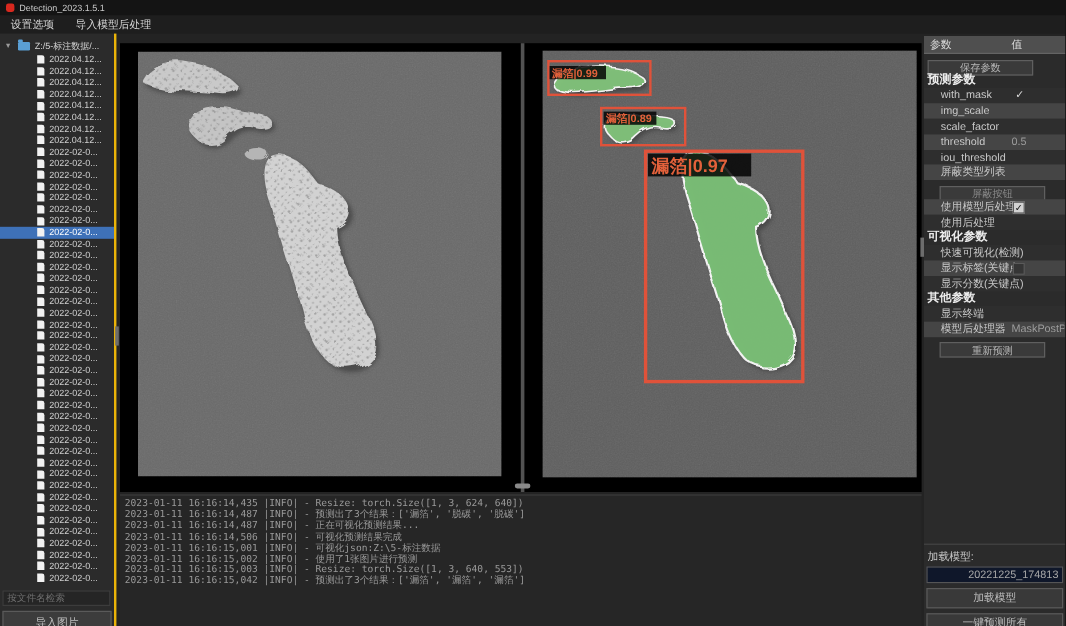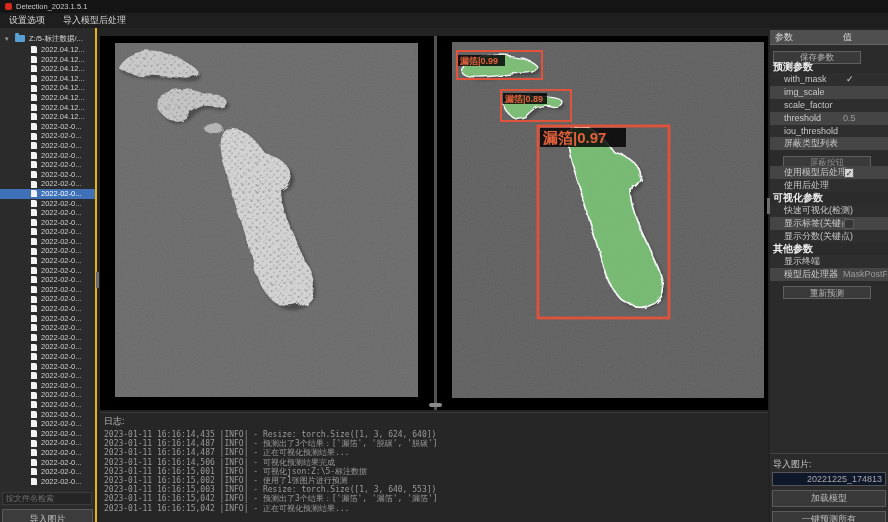--- a/index.html
+++ b/index.html
@@ -368,31 +368,29 @@
         <rect x="88" y="86" width="86" height="19" fill="#000" fill-opacity="0.82"></rect>
         <text x="91" y="101" font-size="15" fill="#e3613b">漏箔|0.97</text>
       </g>
     </svg>
   </div>
 
   <div class="splitter-handle-left"></div>
   <div class="splitter-handle-right"></div>
 
   <div class="log">
-    <div class="log-title">日志:</div>
     <div id="log-lines">
         <div class="log-line">2023-01-11 16:16:14,435 |INFO| - Resize: torch.Size([1, 3, 624, 640])</div>
         <div class="log-line">2023-01-11 16:16:14,487 |INFO| - 预测出了3个结果：['漏箔', '脱碳', '脱碳']</div>
         <div class="log-line">2023-01-11 16:16:14,487 |INFO| - 正在可视化预测结果...</div>
         <div class="log-line">2023-01-11 16:16:14,506 |INFO| - 可视化预测结果完成</div>
         <div class="log-line">2023-01-11 16:16:15,001 |INFO| - 可视化json:Z:\5-标注数据</div>
         <div class="log-line">2023-01-11 16:16:15,002 |INFO| - 使用了1张图片进行预测</div>
         <div class="log-line">2023-01-11 16:16:15,003 |INFO| - Resize: torch.Size([1, 3, 640, 553])</div>
         <div class="log-line">2023-01-11 16:16:15,042 |INFO| - 预测出了3个结果：['漏箔', '漏箔', '漏箔']</div>
-        <div class="log-line">2023-01-11 16:16:15,042 |INFO| - 正在可视化预测结果...</div>
       </div>
   </div>
 
   <div class="rpanel">
     <div class="p-header">
       <span class="h1">参数</span>
       <span class="h2">值</span>
     </div>
     <div id="param-rows">
         <div class="p-btnrow"><button class="p-btn">保存参数</button></div>
@@ -441,21 +439,21 @@
           <span class="p-label">显示终端</span>
         </div>
         <div class="p-row light">
           <span class="p-label">模型后处理器</span>
           <span class="p-val">MaskPostPro</span>
         </div>
         <div class="p-btnrow indent"><button class="p-btn">重新预测</button></div>
       </div>
 
     <div class="p-bottom">
-      <div class="model-label">导入图片:</div>
+      <div class="model-label">加载模型:</div>
       <div class="model-field">20221225_174813</div>
       <button class="big-btn">加载模型</button>
       <button class="big-btn">一键预测所有</button>
 
     </div>
   </div>
 
 </div>
 
 </body></html>

